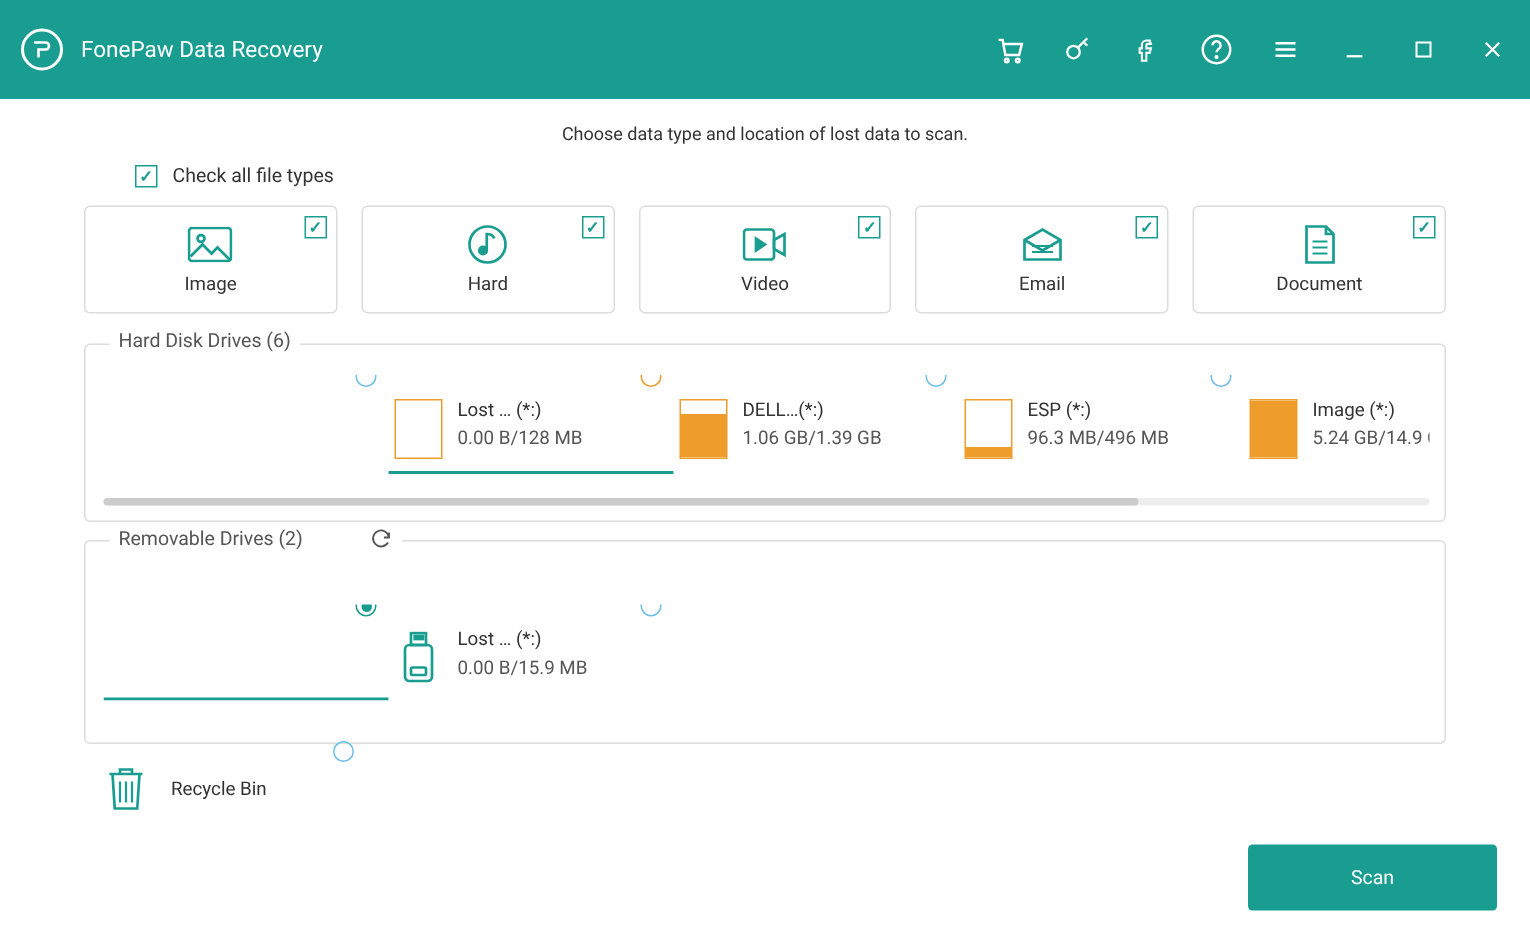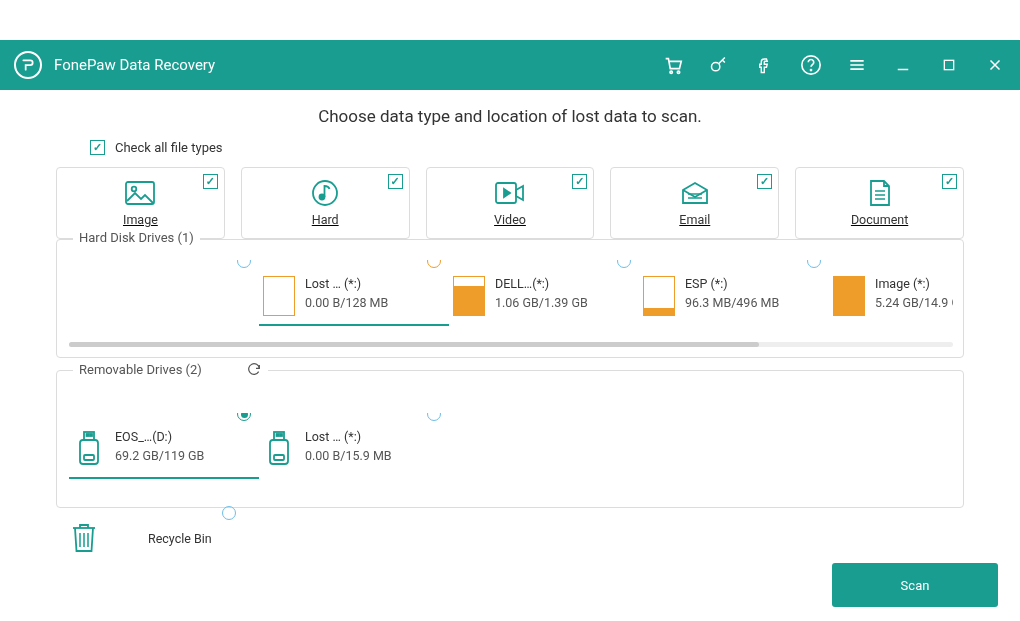--- a/index.html
+++ b/index.html
@@ -9,27 +9,26 @@
       font-family: -apple-system, BlinkMacSystemFont, "Segoe UI", Roboto, sans-serif;
     }
     body {
       width: 1020px;
       height: 621px;
       background: #fff;
       overflow: hidden;
     }
     
     .titlebar {
-      height: 50px;
+      height: 66px;
       background: #1A9D91;
       display: flex;
       align-items: center;
       padding: 0 14px;
       color: #fff;
-      margin-top: 40px;
     }
     .logo-area {
       display: flex;
       align-items: center;
       gap: 12px;
     }
     .logo-circle {
       width: 28px;
       height: 28px;
       border: 2.5px solid #fff;
@@ -59,21 +58,21 @@
     .titlebar-icon svg {
       stroke: #fff;
       fill: none;
     }
     
     .content {
       padding: 16px 56px 10px 56px;
     }
     .instructions {
       text-align: center;
-      font-size: 17px;
+      font-size: 12px;
       color: #333;
       margin-bottom: 14px;
     }
     .check-all-row {
       display: flex;
       align-items: center;
       gap: 10px;
       margin-bottom: 12px;
       margin-left: 10px;
       padding-left: 24px;
@@ -95,21 +94,21 @@
       font-weight: bold;
     }
     .check-all-label {
       font-size: 13px;
       color: #333;
     }
     
     .type-cards {
       display: flex;
       gap: 16px;
-      text-decoration: underline;
+      margin-bottom: 20px;
     }
     .type-card {
       flex: 1;
       height: 72px;
       border: 1px solid #dcdcdc;
       border-radius: 4px;
       position: relative;
       display: flex;
       flex-direction: column;
       align-items: center;
@@ -293,21 +292,20 @@
       width: 32px;
       height: 36px;
       display: flex;
       align-items: center;
       justify-content: center;
       color: #1A9D91;
     }
     .recycle-label {
       font-size: 12.5px;
       color: #333;
-      margin-left: 34px;
     }
     
     .scan-btn {
       position: absolute;
       bottom: 14px;
       right: 22px;
       width: 166px;
       height: 44px;
       background: #1A9D91;
       color: #fff;
@@ -442,21 +440,21 @@
             <path d="M3 1 h13 l5 5 v19 H3 z"></path>
             <path d="M16 1 v5 h5"></path>
             <path d="M7 11 h10 M7 15 h10 M7 19 h10" stroke-width="1.4"></path>
           </svg>
       </div>
       <div class="type-label">Document</div>
     </div>
   </div>
 
   <div class="section-box" style="padding-top:20px;">
-    <div class="section-header-overlay">Hard Disk Drives (1)</div>
+    <div class="section-header-overlay">Hard Disk Drives (6)</div>
     <div class="drives-row">
 
       <div class="drive-item">
         <div class="drive-radio unselected"></div>
       </div>
 
       <div class="drive-item selected">
         <div class="drive-radio orange"></div>
         <div class="drive-body">
           <div class="drive-icon-box orange">
@@ -518,35 +516,20 @@
       <span style="width:24px;"></span>
       <svg class="refresh-icon" viewBox="0 0 24 24" fill="none" stroke="#555" stroke-width="1.8">
           <path d="M20 11 A8 8 0 1 0 19 16"></path>
           <path d="M20 6 v5 h-5"></path>
         </svg>
     </div>
     <div class="drives-row">
 
       <div class="drive-item selected">
         <div class="drive-radio sel"></div>
-        <div class="drive-body">
-          <div class="usb-icon">
-            <svg width="28" height="36" viewBox="0 0 28 36" fill="none" stroke="#1A9D91" stroke-width="1.8">
-                <rect x="9" y="1" width="10" height="8"></rect>
-                <rect x="11.5" y="3" width="2" height="2" fill="#1A9D91"></rect>
-                <rect x="15" y="3" width="2" height="2" fill="#1A9D91"></rect>
-                <rect x="5" y="9" width="18" height="24" rx="3"></rect>
-                <rect x="9" y="24" width="10" height="5" rx="1"></rect>
-              </svg>
-          </div>
-          <div class="drive-texts">
-            <div class="drive-name">EOS_…(D:)</div>
-            <div class="drive-size">69.2 GB/119 GB</div>
-          </div>
-        </div>
       </div>
 
       <div class="drive-item">
         <div class="drive-radio unselected"></div>
         <div class="drive-body">
           <div class="usb-icon">
             <svg width="28" height="36" viewBox="0 0 28 36" fill="none" stroke="#1A9D91" stroke-width="1.8">
                 <rect x="9" y="1" width="10" height="8"></rect>
                 <rect x="11.5" y="3" width="2" height="2" fill="#1A9D91"></rect>
                 <rect x="15" y="3" width="2" height="2" fill="#1A9D91"></rect>

